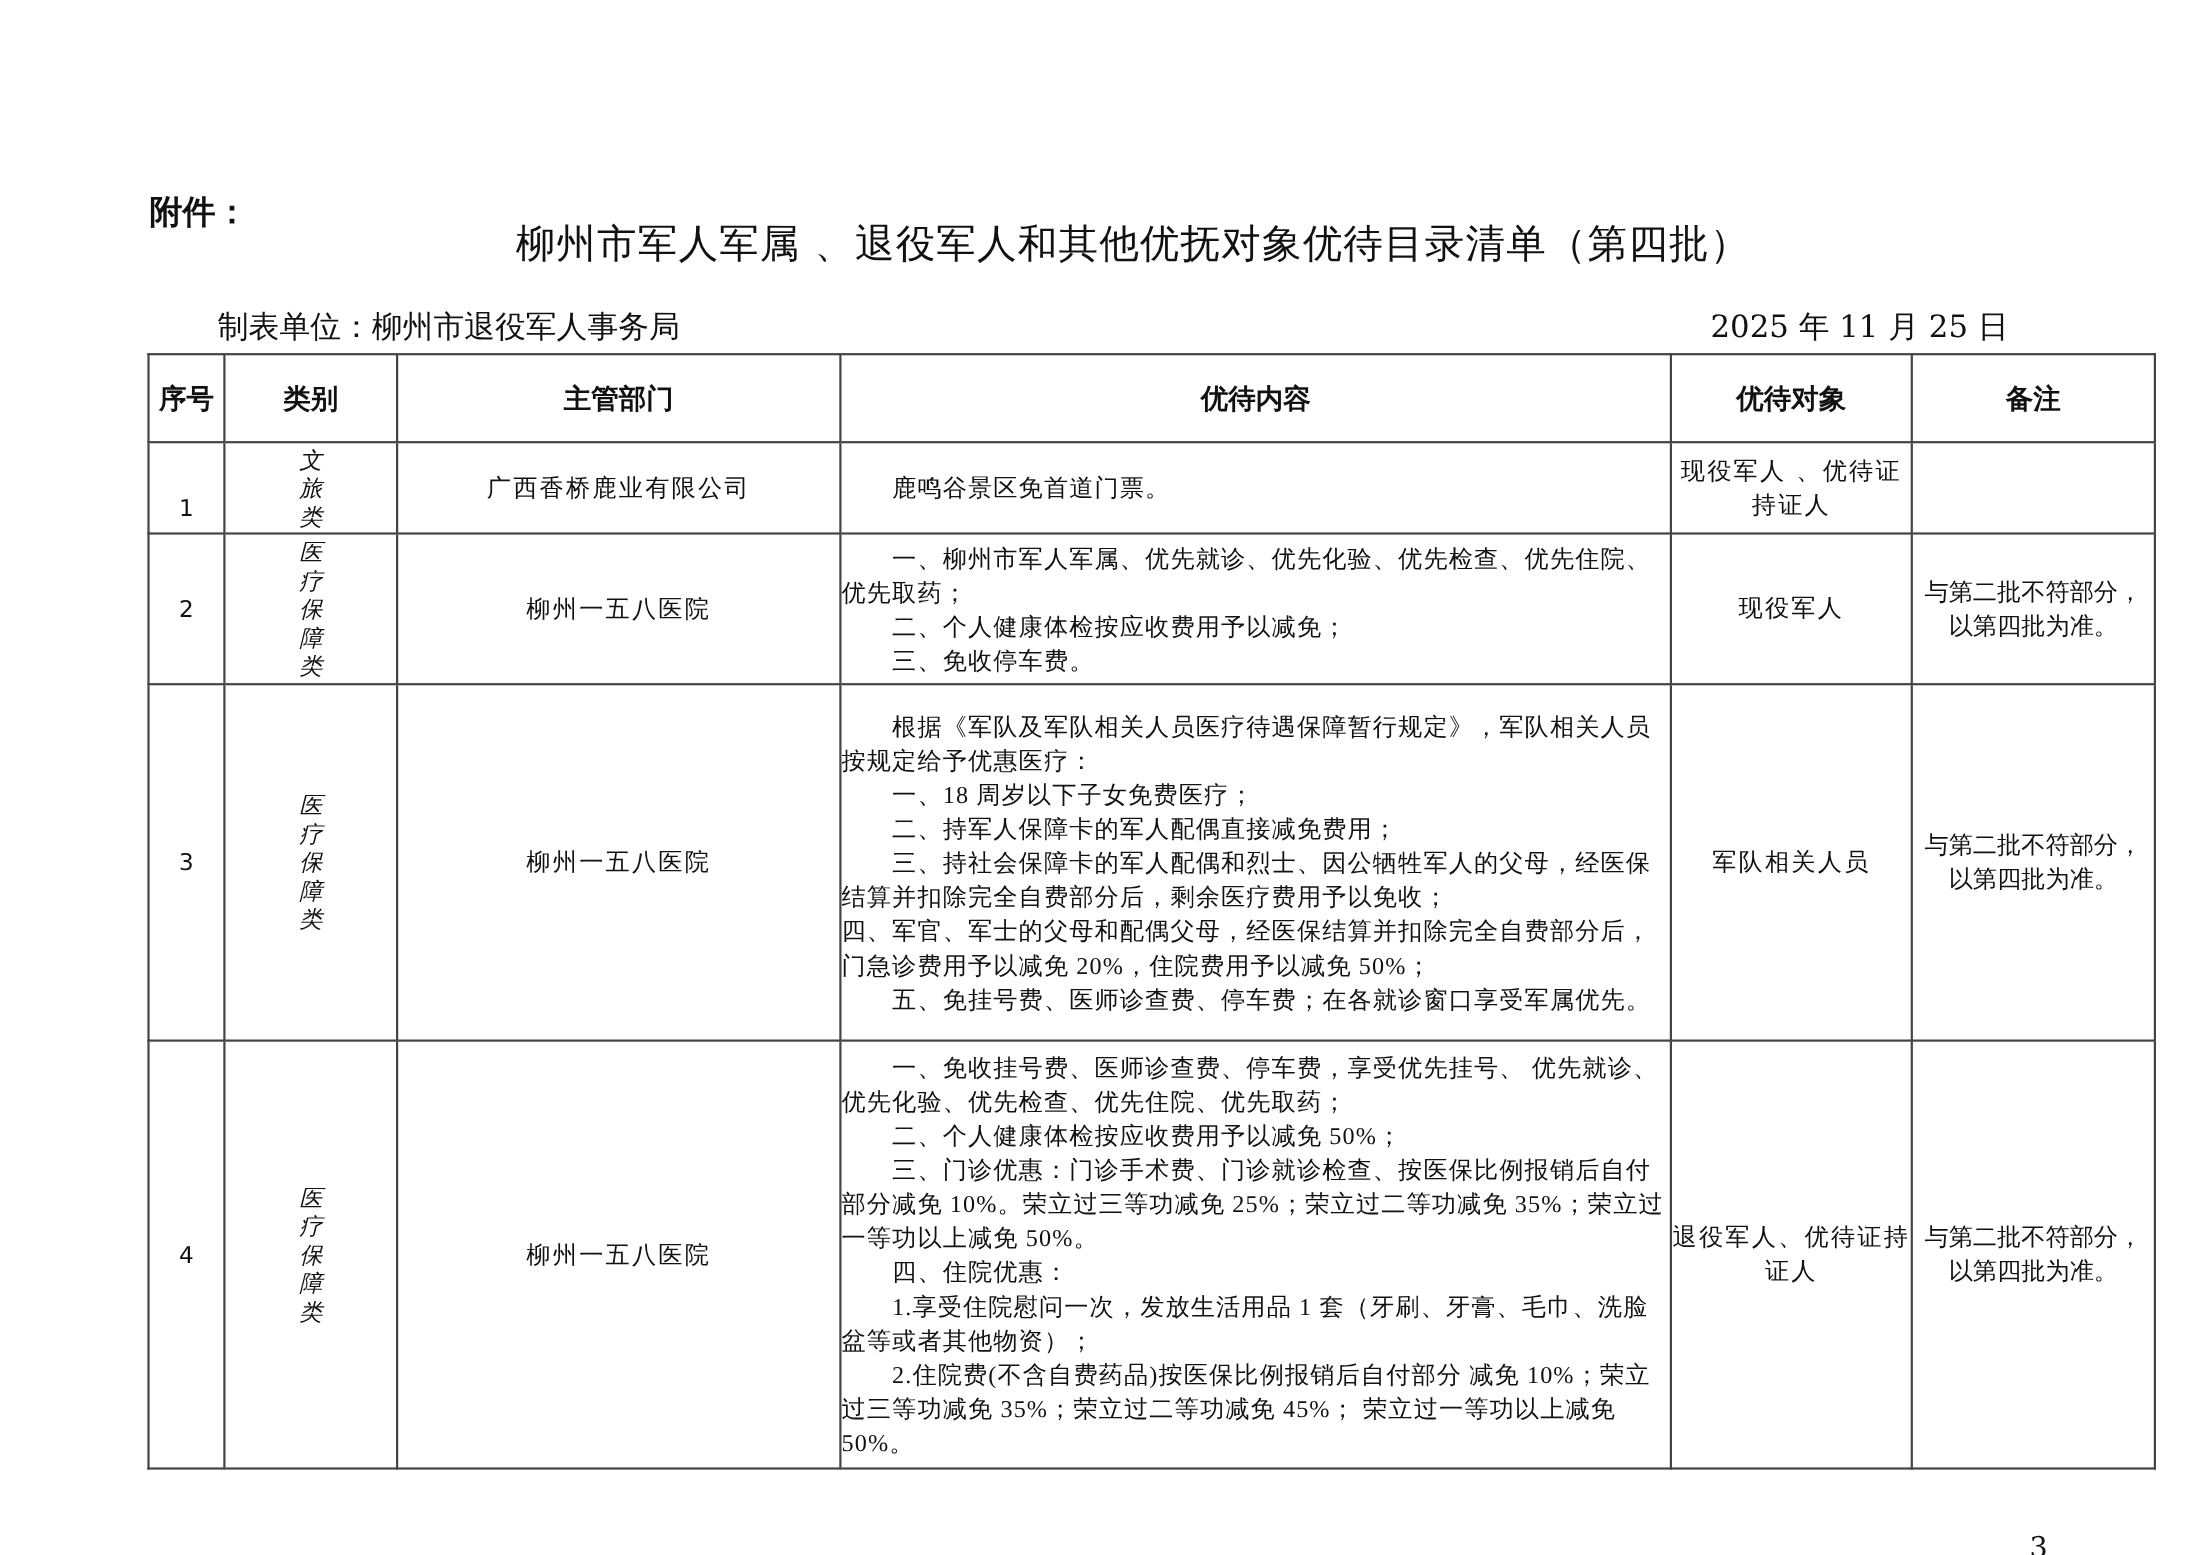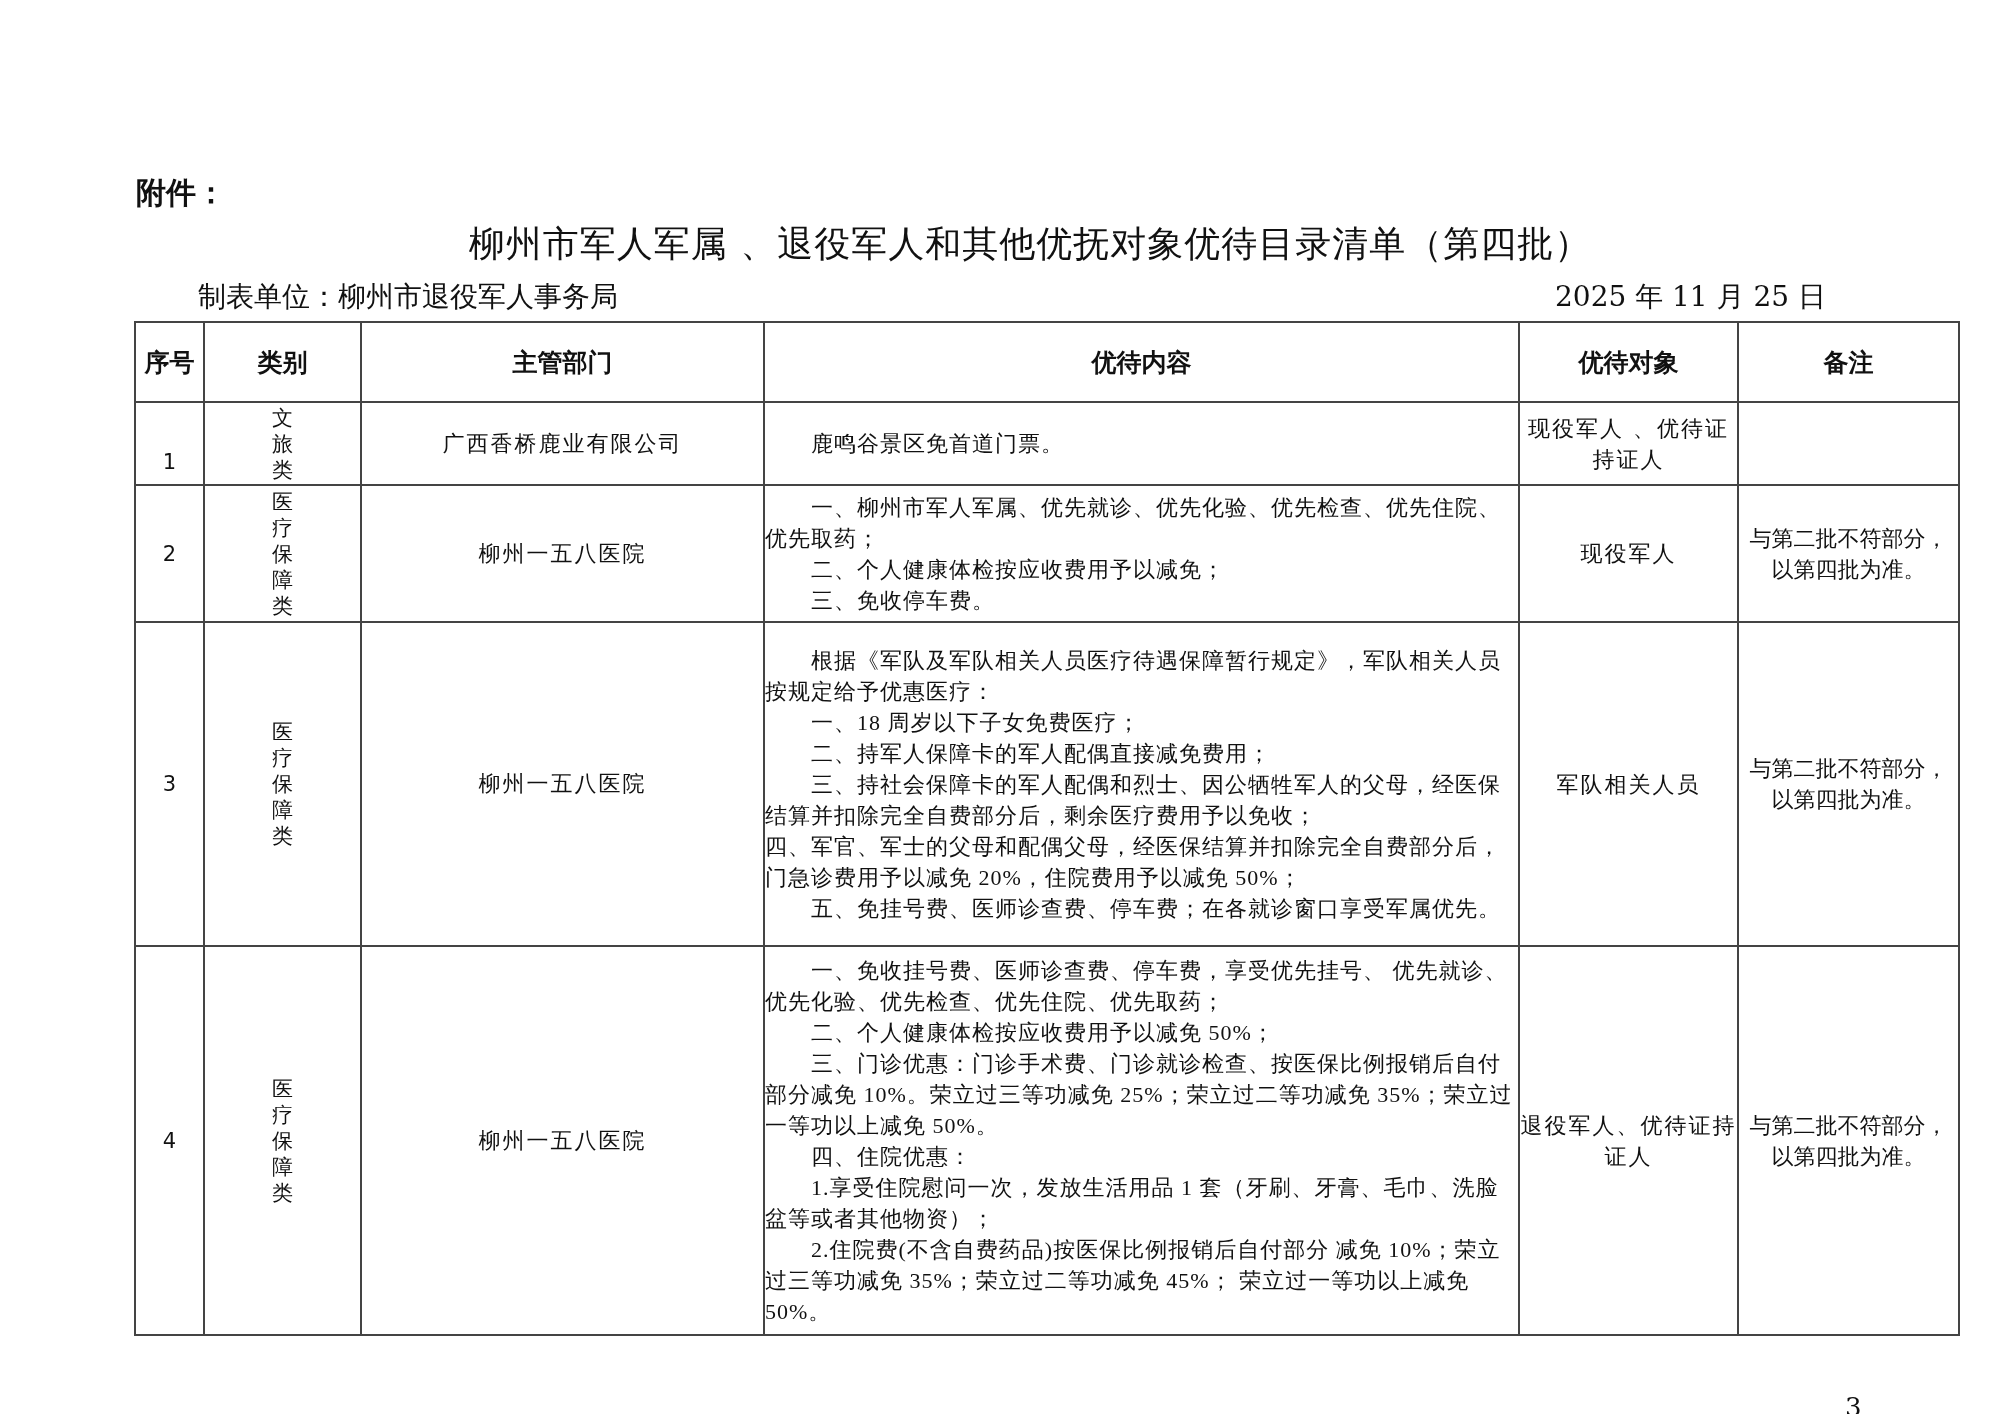--- a/index.html
+++ b/index.html
@@ -1,34 +1,34 @@
 <!DOCTYPE html>
 <html><head>
 <meta charset="utf-8">
 <style>
   html, body { margin:0; padding:0; background:#ffffff; }
   body { width:2000px; height:1414px; position:relative; overflow:hidden;
          font-family:"DejaVu Serif","Liberation Serif",serif; color:#111; }
   .abs { position:absolute; }
   #attach { left:136px; top:145px; font-size:30px; font-weight:bold;
             font-family:"DejaVu Sans","Liberation Sans",sans-serif;margin-top:28px; }
-  #title { left:0; width:2000px; top:220px; text-align:center; font-size:36px; letter-spacing:1px;
+  #title { left:0; width:2000px; top:198px; text-align:center; font-size:36px; letter-spacing:1px;
            padding-left:60px; box-sizing:border-box; }
   #unit { left:198px; top:278px; font-size:28px; }
   #date { left:1555px; top:278px; font-size:28px; }
   #pageno { left:1845px; top:1392px; font-size:26px; }
 
   table.main { position:absolute; left:134px; top:321px; border-collapse:collapse;
                table-layout:fixed; width:1824px;border-radius:10px; }
   table.main td, table.main th { border:2px solid #444; padding:0; vertical-align:middle; }
   th { font-family:"DejaVu Sans","Liberation Sans",sans-serif; font-weight:bold; font-size:25px; height:78px; }
   td { font-size:22px; }
   .c-idx { text-align:center; font-family:"DejaVu Sans","Liberation Sans",sans-serif; font-size:21px; }
   .c-cat { text-align:center; }
-  .vert { display:inline-block; width:24px; line-height:26px; word-break:break-all; text-align:center; font-size:21px; }
+  .vert { display:inline-block; width:24px; line-height:26px; word-break:break-all; text-align:center; font-size:21px;font-style:italic; }
   .c-dept { text-align:center; font-size:22px; letter-spacing:2px; }
   .c-content { text-align:left; padding:2px 2px; line-height:31px; letter-spacing:1px; }
   .c-content p { margin:0;font-family:Liberation Serif, serif; }
   .c-content p.ind { text-indent:46px; }
   .c-target { text-align:center; line-height:31px; letter-spacing:2px; padding:0 2px; }
   .c-note { text-align:center; line-height:31px; padding:0 2px; }
 </style>
 </head>
 <body>
 

